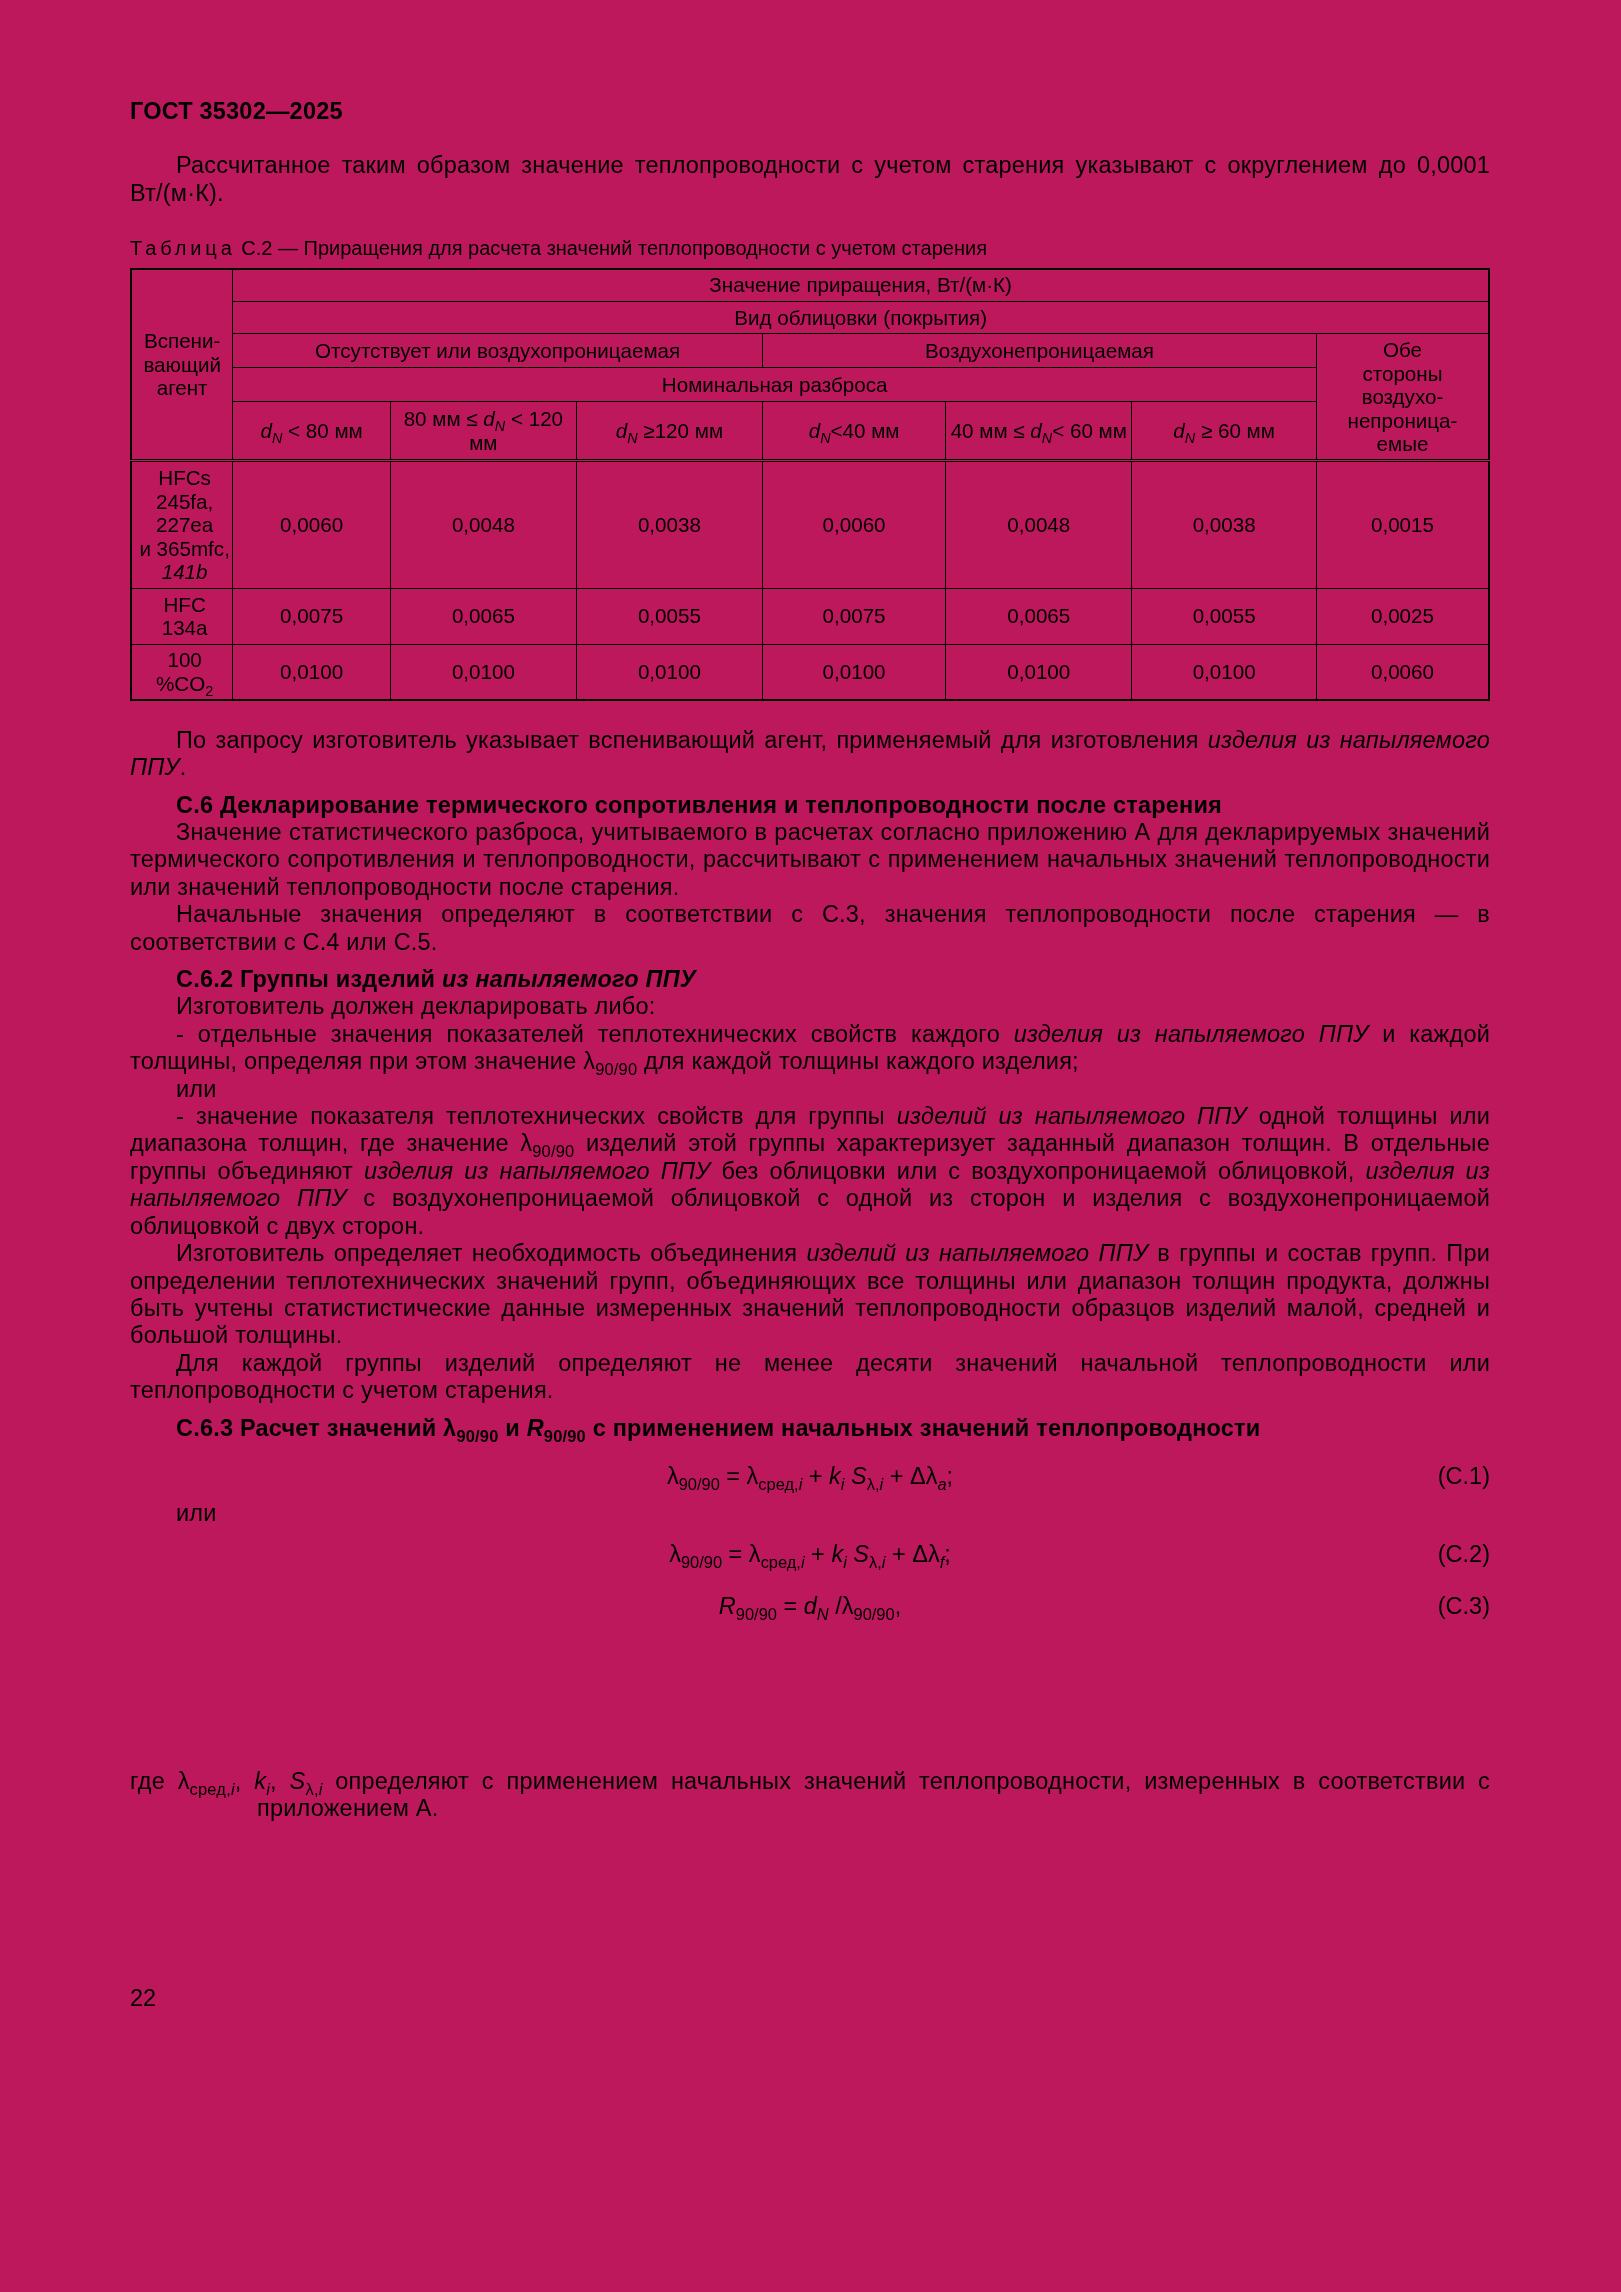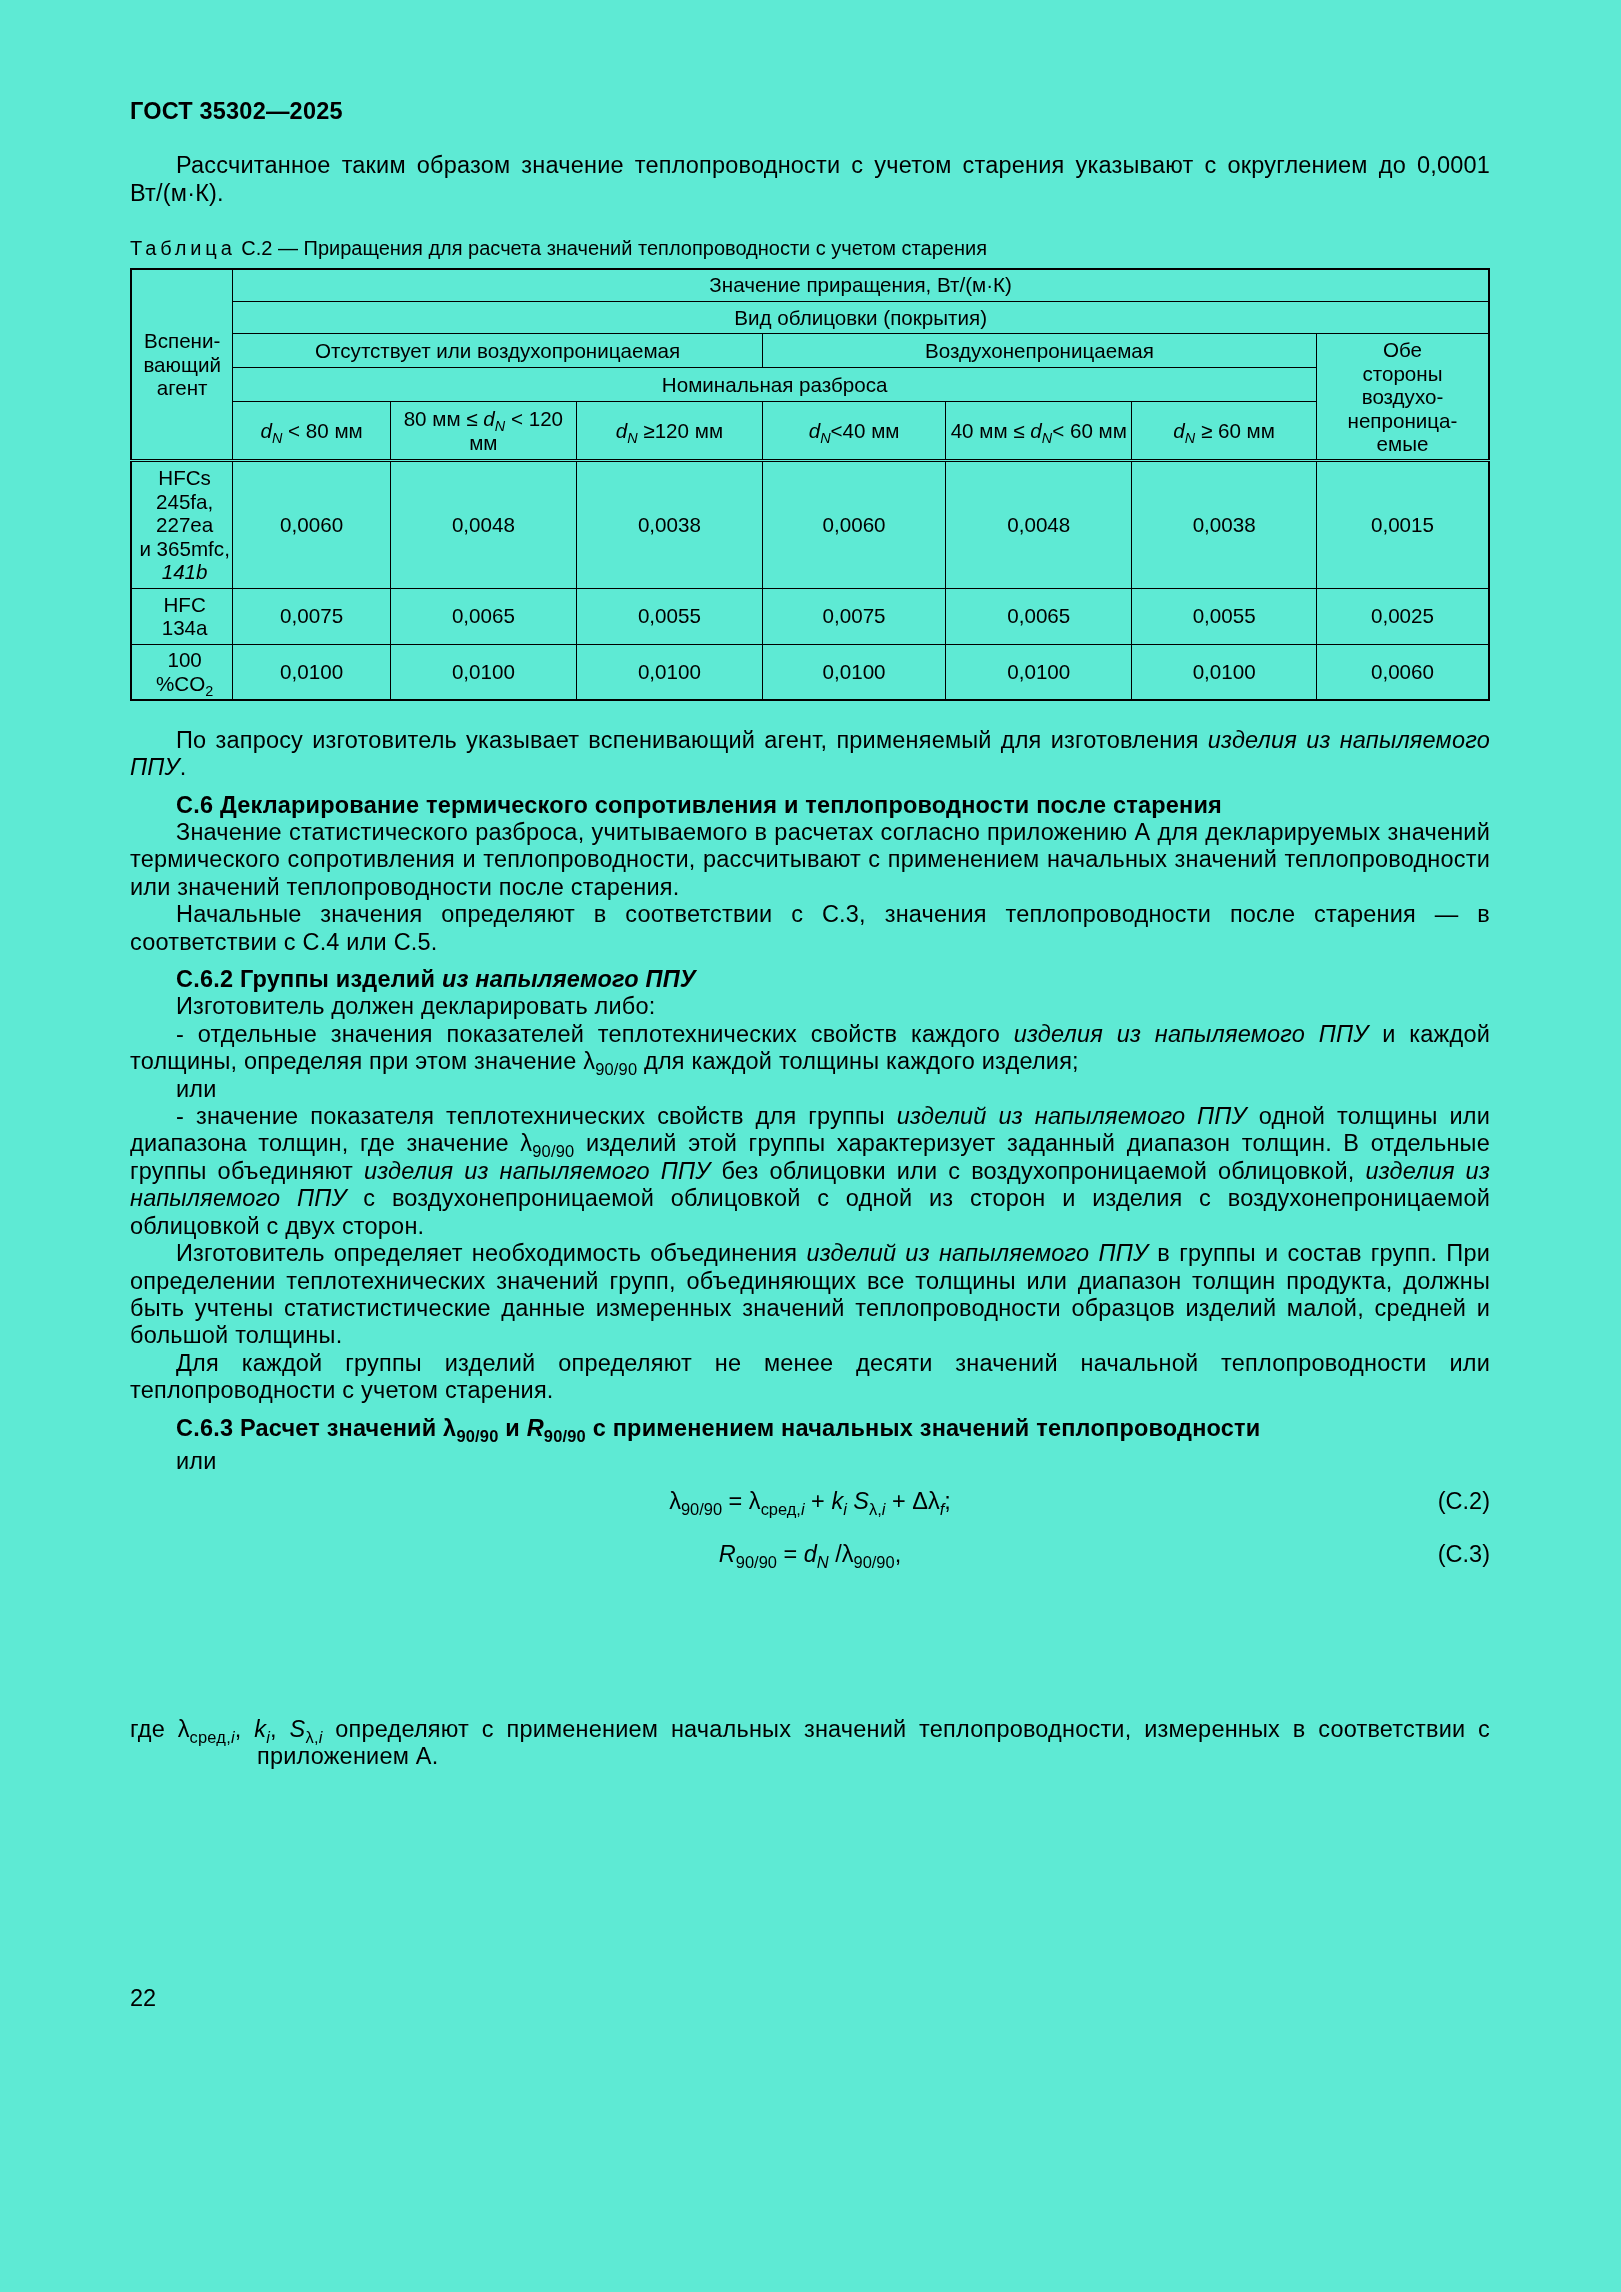--- a/index.html
+++ b/index.html
@@ -2,21 +2,21 @@
 <html lang="ru"><head>
 <meta charset="utf-8">
 <title>ГОСТ 35302—2025 — стр. 22</title>
 <style>
   * { margin:0; padding:0; box-sizing:border-box; }
   html,body { background:#888; }
   .page {
     position:relative;
     width:1621px; height:2293px;
     margin:0 auto;
-    background:#5eead4;
+    background:#be185d;
     color:#000000;
     font-family:"Liberation Sans","DejaVu Sans",sans-serif;
     padding:98px 131px 0 130px;
     overflow:hidden;
   }
   .doc-header { font-size:23.5px; font-weight:bold; margin-bottom:27.4px; letter-spacing:0.2px; }
   .body-text {
     font-size:23.5px; line-height:27.4px; letter-spacing:0.2px;
     text-align:justify;
   }
@@ -161,20 +161,24 @@
   <p class="body-text indent">Изготовитель должен декларировать либо:</p>
   <p class="body-text indent">- отдельные значения показателей теплотехнических свойств каждого <i>изделия из напыляемого ППУ</i> и каждой толщины, определяя при этом значение λ<sub>90/90</sub> для каждой толщины каждого изделия;</p>
   <p class="body-text indent">или</p>
   <p class="body-text indent">- значение показателя теплотехнических свойств для группы <i>изделий из напыляемого ППУ</i> одной толщины или диапазона толщин, где значение λ<sub>90/90</sub> изделий этой группы характеризует заданный диапазон толщин. В отдельные группы объединяют <i>изделия из напыляемого ППУ</i> без облицовки или с воздухопроницаемой облицовкой, <i>изделия из напыляемого ППУ</i> с воздухонепроницаемой облицовкой с одной из сторон и изделия с воздухонепроницаемой облицовкой с двух сторон.</p>
   <p class="body-text indent">Изготовитель определяет необходимость объединения <i>изделий из напыляемого ППУ</i> в группы и состав групп. При определении теплотехнических значений групп, объединяющих все толщины или диапазон толщин продукта, должны быть учтены статистистические данные измеренных значений теплопроводности образцов изделий малой, средней и большой толщины.</p>
   <p class="body-text indent">Для каждой группы изделий определяют не менее десяти значений начальной теплопроводности или теплопроводности с учетом старения.</p>
 
   <p class="body-text indent bold heading">С.6.3 Расчет значений λ<sub>90/90</sub> и <i>R</i><sub>90/90</sub> с применением начальных значений теплопроводности</p>
 
   <div class="formula-block">
+    <div class="formula-row f1">
+      <span>λ<sub>90/90</sub> = λ<sub>сред,<i>i</i></sub> + <i>k<sub>i</sub></i> <i>S</i><sub>λ,<i>i</i></sub> + Δλ<sub><i>a</i></sub>;</span>
+      <span class="formula-num">(С.1)</span>
+    </div>
     <p class="body-text indent">или</p>
     <div class="formula-row f2">
       <span>λ<sub>90/90</sub> = λ<sub>сред,<i>i</i></sub> + <i>k<sub>i</sub></i> <i>S</i><sub>λ,<i>i</i></sub> + Δλ<sub><i>f</i></sub>;</span>
       <span class="formula-num">(С.2)</span>
     </div>
     <div class="formula-row f3">
       <span><i>R</i><sub>90/90</sub> = <i>d<sub>N</sub></i> /λ<sub>90/90</sub>,</span>
       <span class="formula-num">(С.3)</span>
     </div>
   </div>

